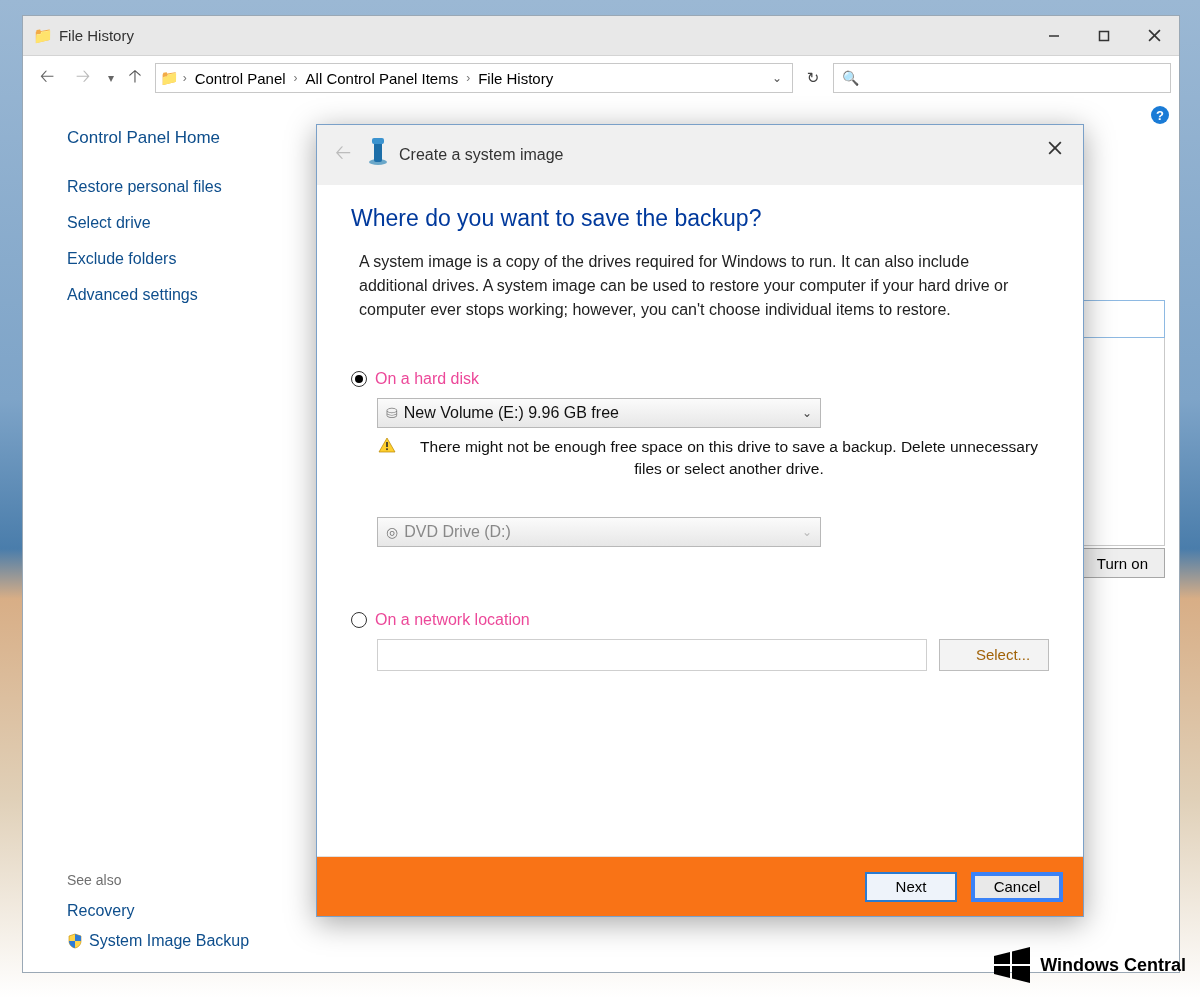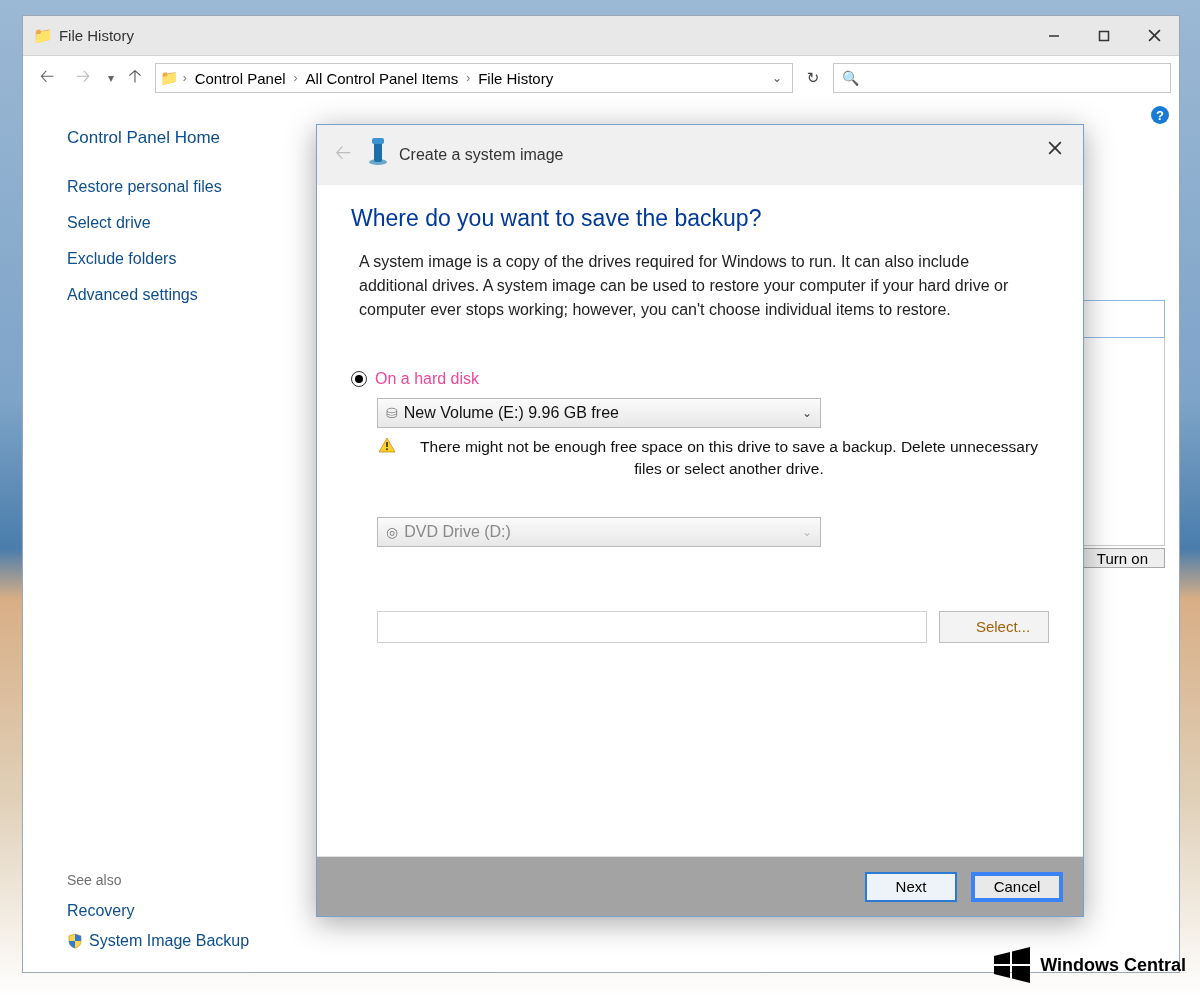--- a/index.html
+++ b/index.html
@@ -52,21 +52,21 @@
   .sidebar { width:290px; padding:28px 20px 10px 44px; display:flex; flex-direction:column; }
   .sidebar h3 { margin:0 0 30px 0; font-weight:normal; font-size:17px; color:#0e4e8c; }
   .sidebar a.link { display:block; color:#0e4e8c; font-size:16px; margin-bottom:18px; text-decoration:none; }
   .sidebar .sa-hdr { margin-top:auto; color:#6f6f6f; font-size:14px; margin-bottom:14px; }
   .sidebar .bottom-link { display:flex; align-items:center; gap:6px; color:#0e4e8c; font-size:16px; margin-bottom:12px; }
   .shield {
     width:16px; height:16px; display:inline-block; position:relative;
   }
   .main-pane { flex:1; position:relative; }
   .turn-on {
-    position:absolute; right:14px; top:448px; height:20px; padding:0 16px;
+    position:absolute; right:14px; top:448px; height:30px; padding:0 16px;
     border:1px solid #a7a7a7; background:#eee; font-size:15px;
   }
   .ghost-box1 {
     position:absolute; right:14px; top:200px; width:96px; height:38px; border:1px solid #8eb9e2;
   }
   .ghost-box2 {
     position:absolute; right:14px; top:238px; width:96px; height:208px; border:1px solid #c9c9c9; border-top:none;
   }
 
   
@@ -103,21 +103,21 @@
   .dropdown.disabled { color:#888; }
   .warn-row { display:flex; gap:12px; margin:6px 0 0 26px;text-align:center; }
   .warn-tri { width:20px; flex:none; color:#f0a500; font-size:18px; text-align:center; }
   .warn-text { font-size:15.5px; color:#111; line-height:1.45; }
   .opt-block2 { margin-top:36px; }
   .opt-block3 { margin-top:64px; }
   .net-row { display:flex; gap:12px; margin-left:26px; margin-top:8px; }
   .net-input { flex:1; height:32px; border:1px solid #cfcfcf; background:#fff; }
   .select-btn { width:110px; height:32px; border:1px solid #bdbdbd; background:#f3f3f3; color:#a16207; font-size:15px;padding-left:24px; }
   .dlg-footer {
-    position:absolute; left:0; right:0; bottom:0; height:60px; background:#a3a3a3;
+    position:absolute; left:0; right:0; bottom:0; height:60px; background:#f97316;
     display:flex; align-items:center; justify-content:flex-end; gap:14px; padding:8px 20px;
     border-top:1px solid #e0e0e0;
   }
   .btn {
     min-width:92px; height:30px; border:4px solid #3b82f6; background:#e9e9e9; font-size:15px;
   }
   .btn.primary { border:2px solid #2a7bd1; background:#eef3fa; }
 
   
   .wm { position:absolute; right:14px; bottom:14px; display:flex; align-items:center; gap:8px; color:#000; font-weight:600; font-size:18px; }
@@ -249,20 +249,24 @@
 
     <div class="opt-block2">
       <div class="dropdown disabled">
         <span class="dd-icon">◎</span>
         <span>DVD Drive (D:)</span>
         <span class="dd-caret" style="color:#bbb">⌄</span>
       </div>
     </div>
 
     <div class="opt-block3">
+      <div class="opt-row">
+        <span class="radio"></span>
+        <span class="opt-label">On a network location</span>
+      </div>
       <div class="net-row">
         <input class="net-input" style="">
         <button class="select-btn">Select...</button>
       </div>
     </div>
   </div>
 
   <div class="dlg-footer">
     <button class="btn primary">Next</button>
     <button class="btn">Cancel</button>

